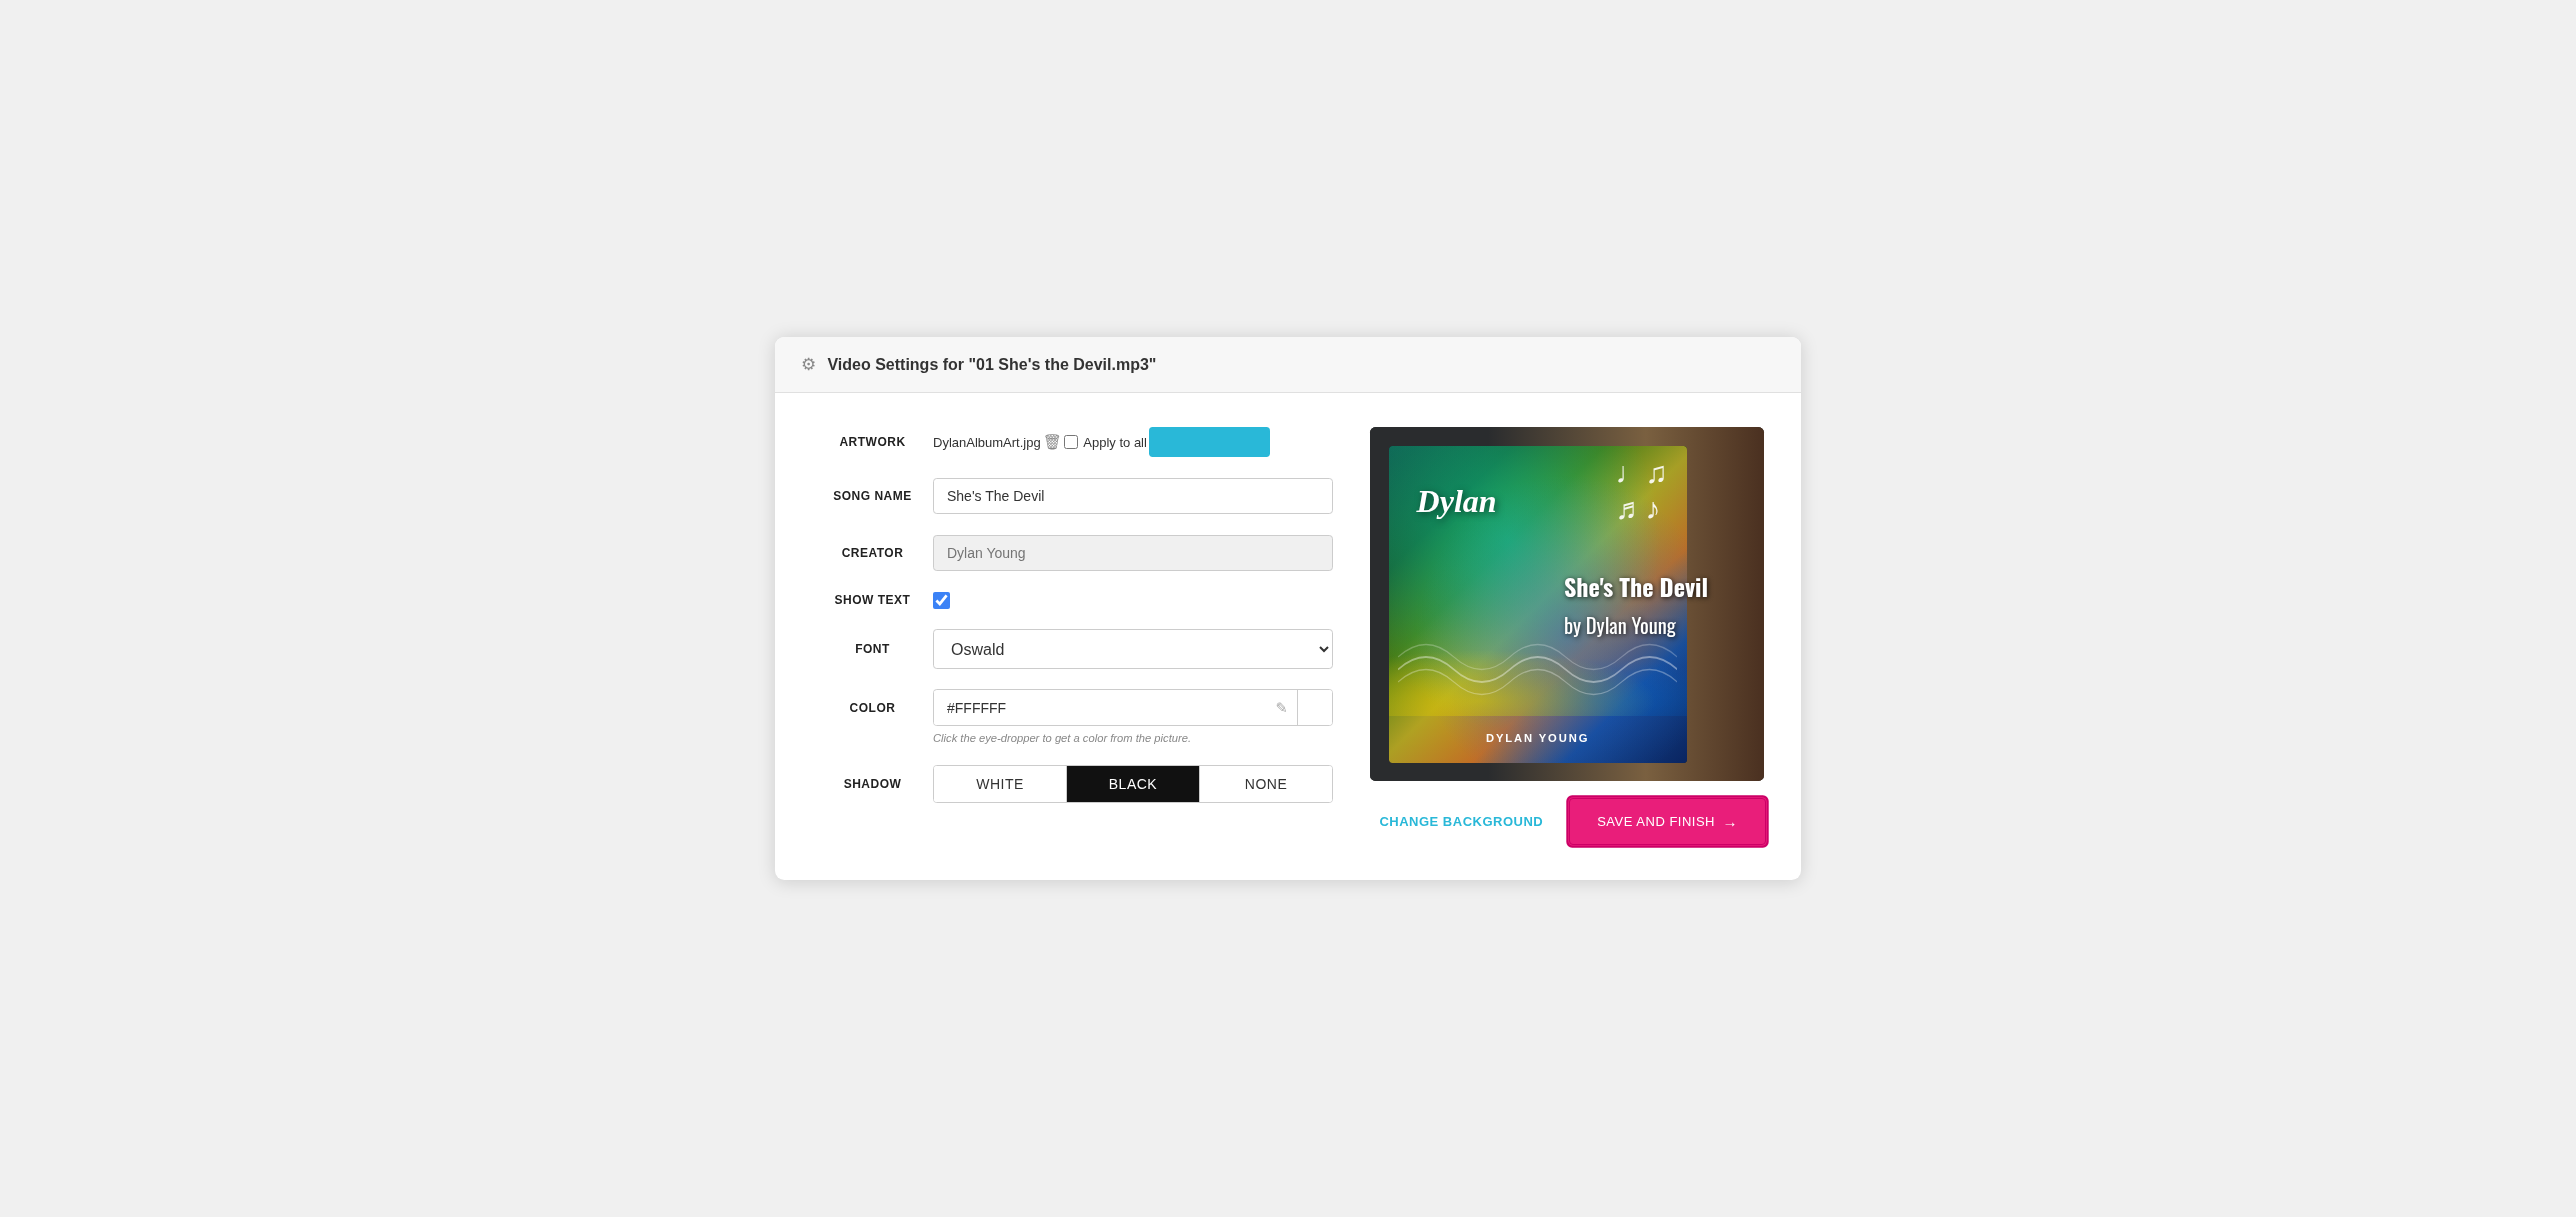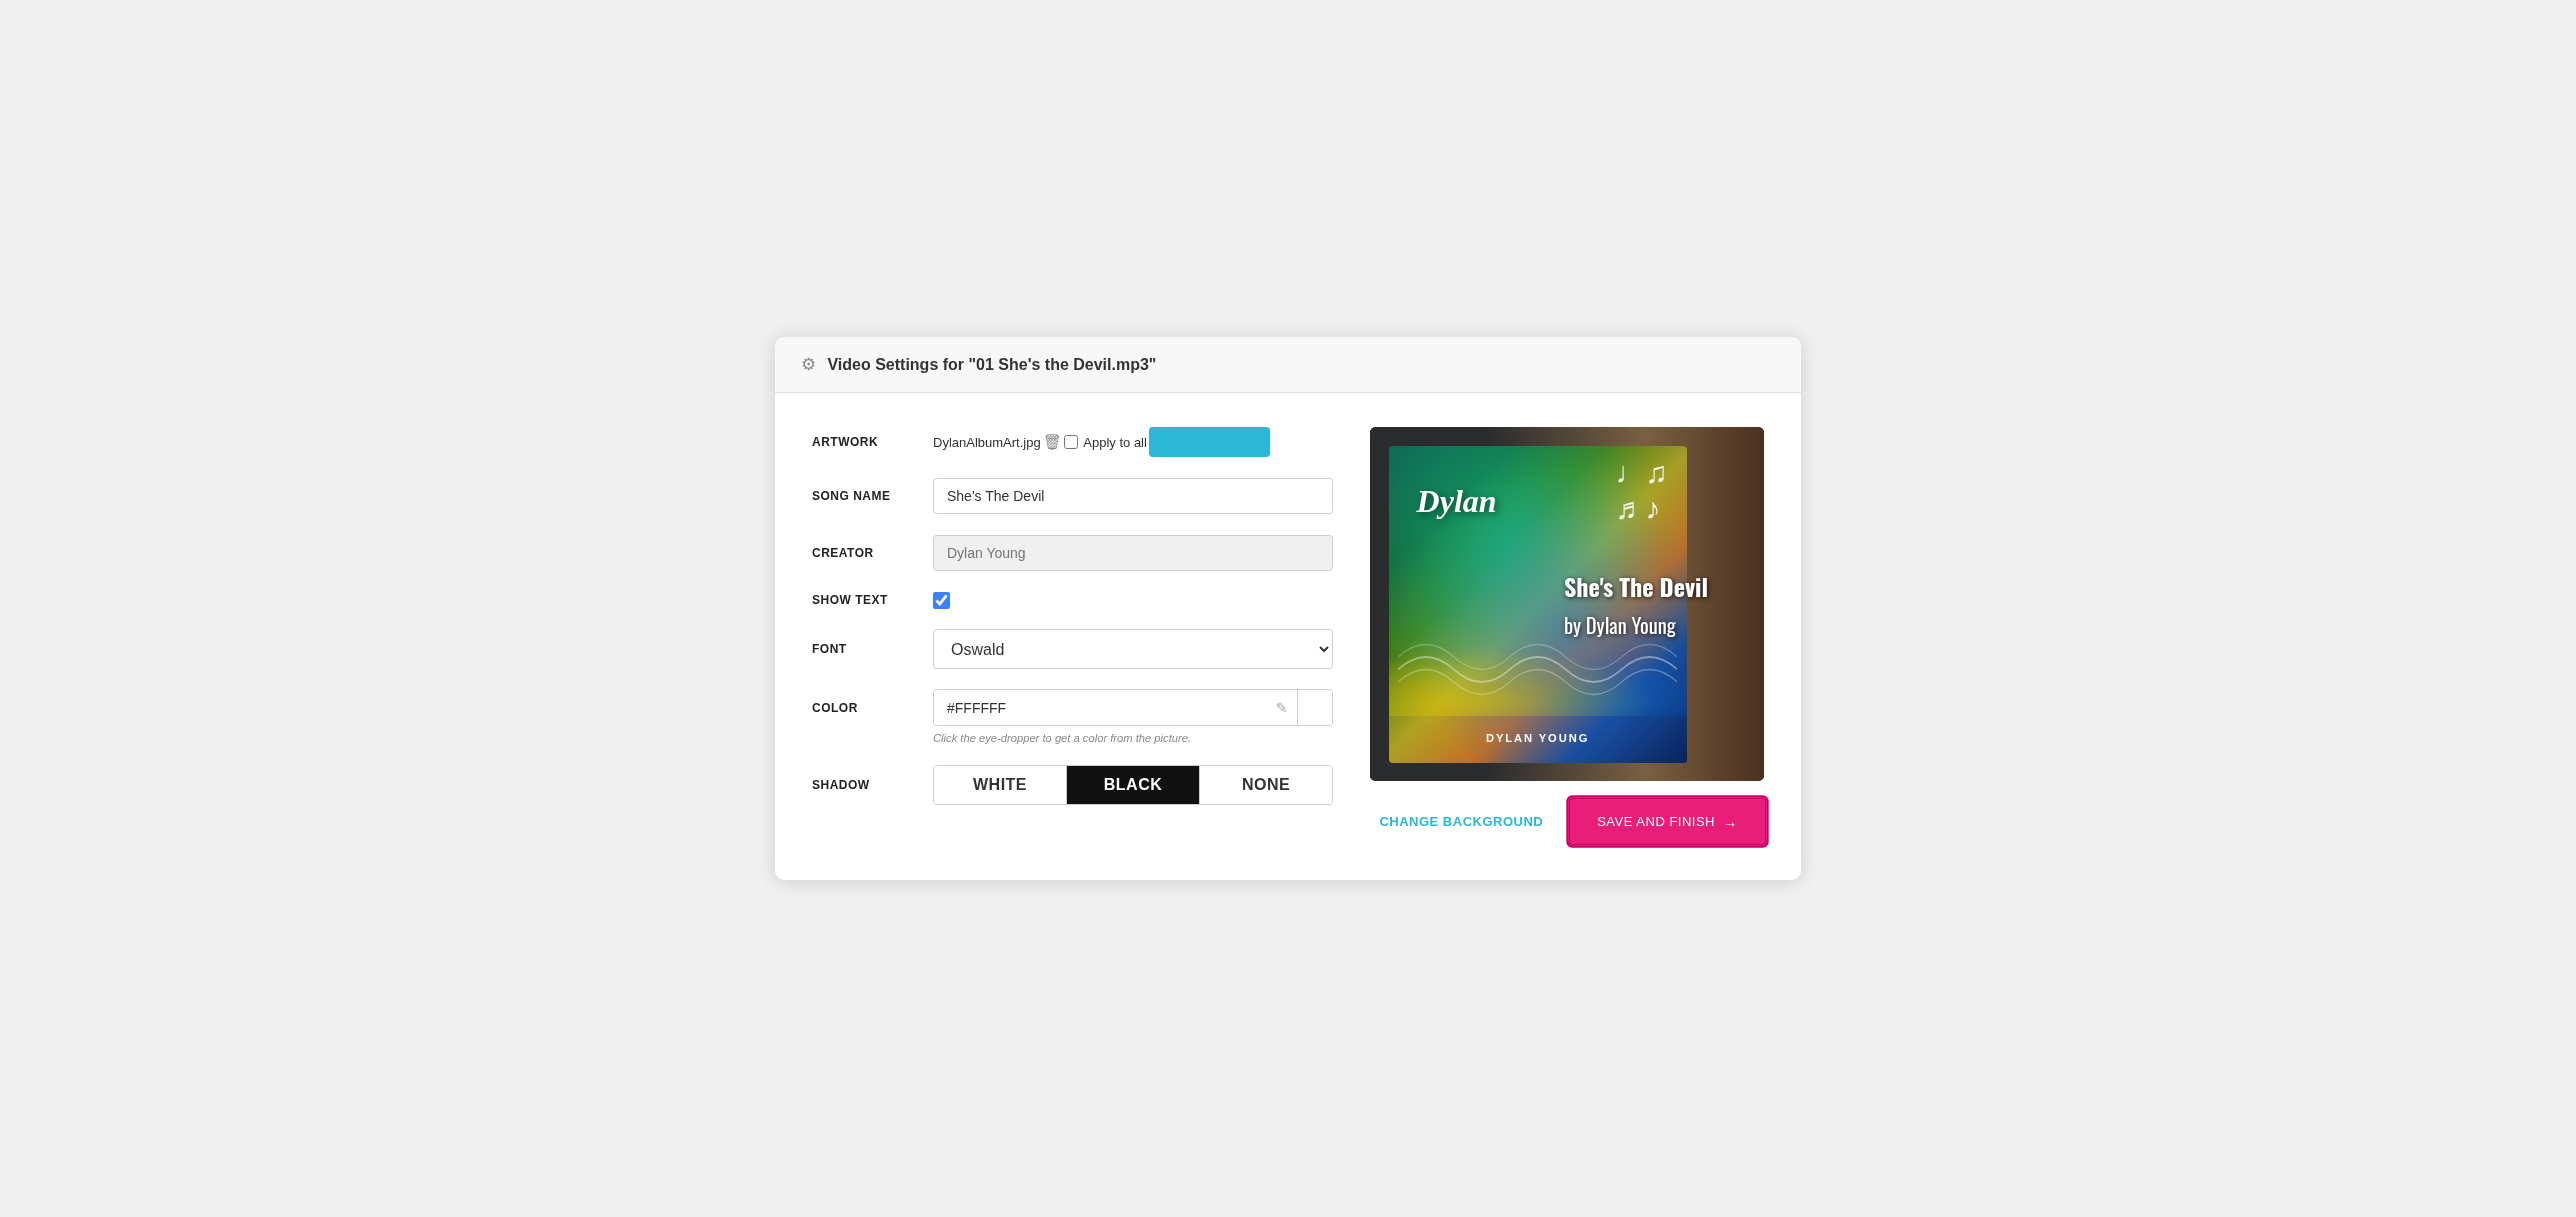--- a/index.html
+++ b/index.html
@@ -65,20 +65,21 @@
       margin-bottom: 20.5px;
     }
 
     .form-label {
       font-weight: 800;
       font-size: 12px;
       color: #222;
       width: 121px;
       flex-shrink: 0;
       letter-spacing: 0.5px;
+      text-align: center;
     }
 
     .artwork-row {
       display: flex;
       align-items: center;
       gap: 2px;
       flex: 1;
     }
 
     .artwork-filename {
@@ -208,22 +209,22 @@
       display: flex;
       flex: 1;
       border: 0.9px solid #ccc;
       border-radius: 3.7px;
       overflow: hidden;
     }
 
     .shadow-btn {
       flex: 1;
       padding: 10.3px 0;
-      font-size: 16px;
-      font-weight: 700;
+      font-size: 14px;
+      font-weight: 400;
       letter-spacing: 0.5px;
       border: none;
       cursor: pointer;
       background: #fff;
       color: #333;
     }
 
     .shadow-btn + .shadow-btn {
       border-left: 0.9px solid #ccc;
     }

